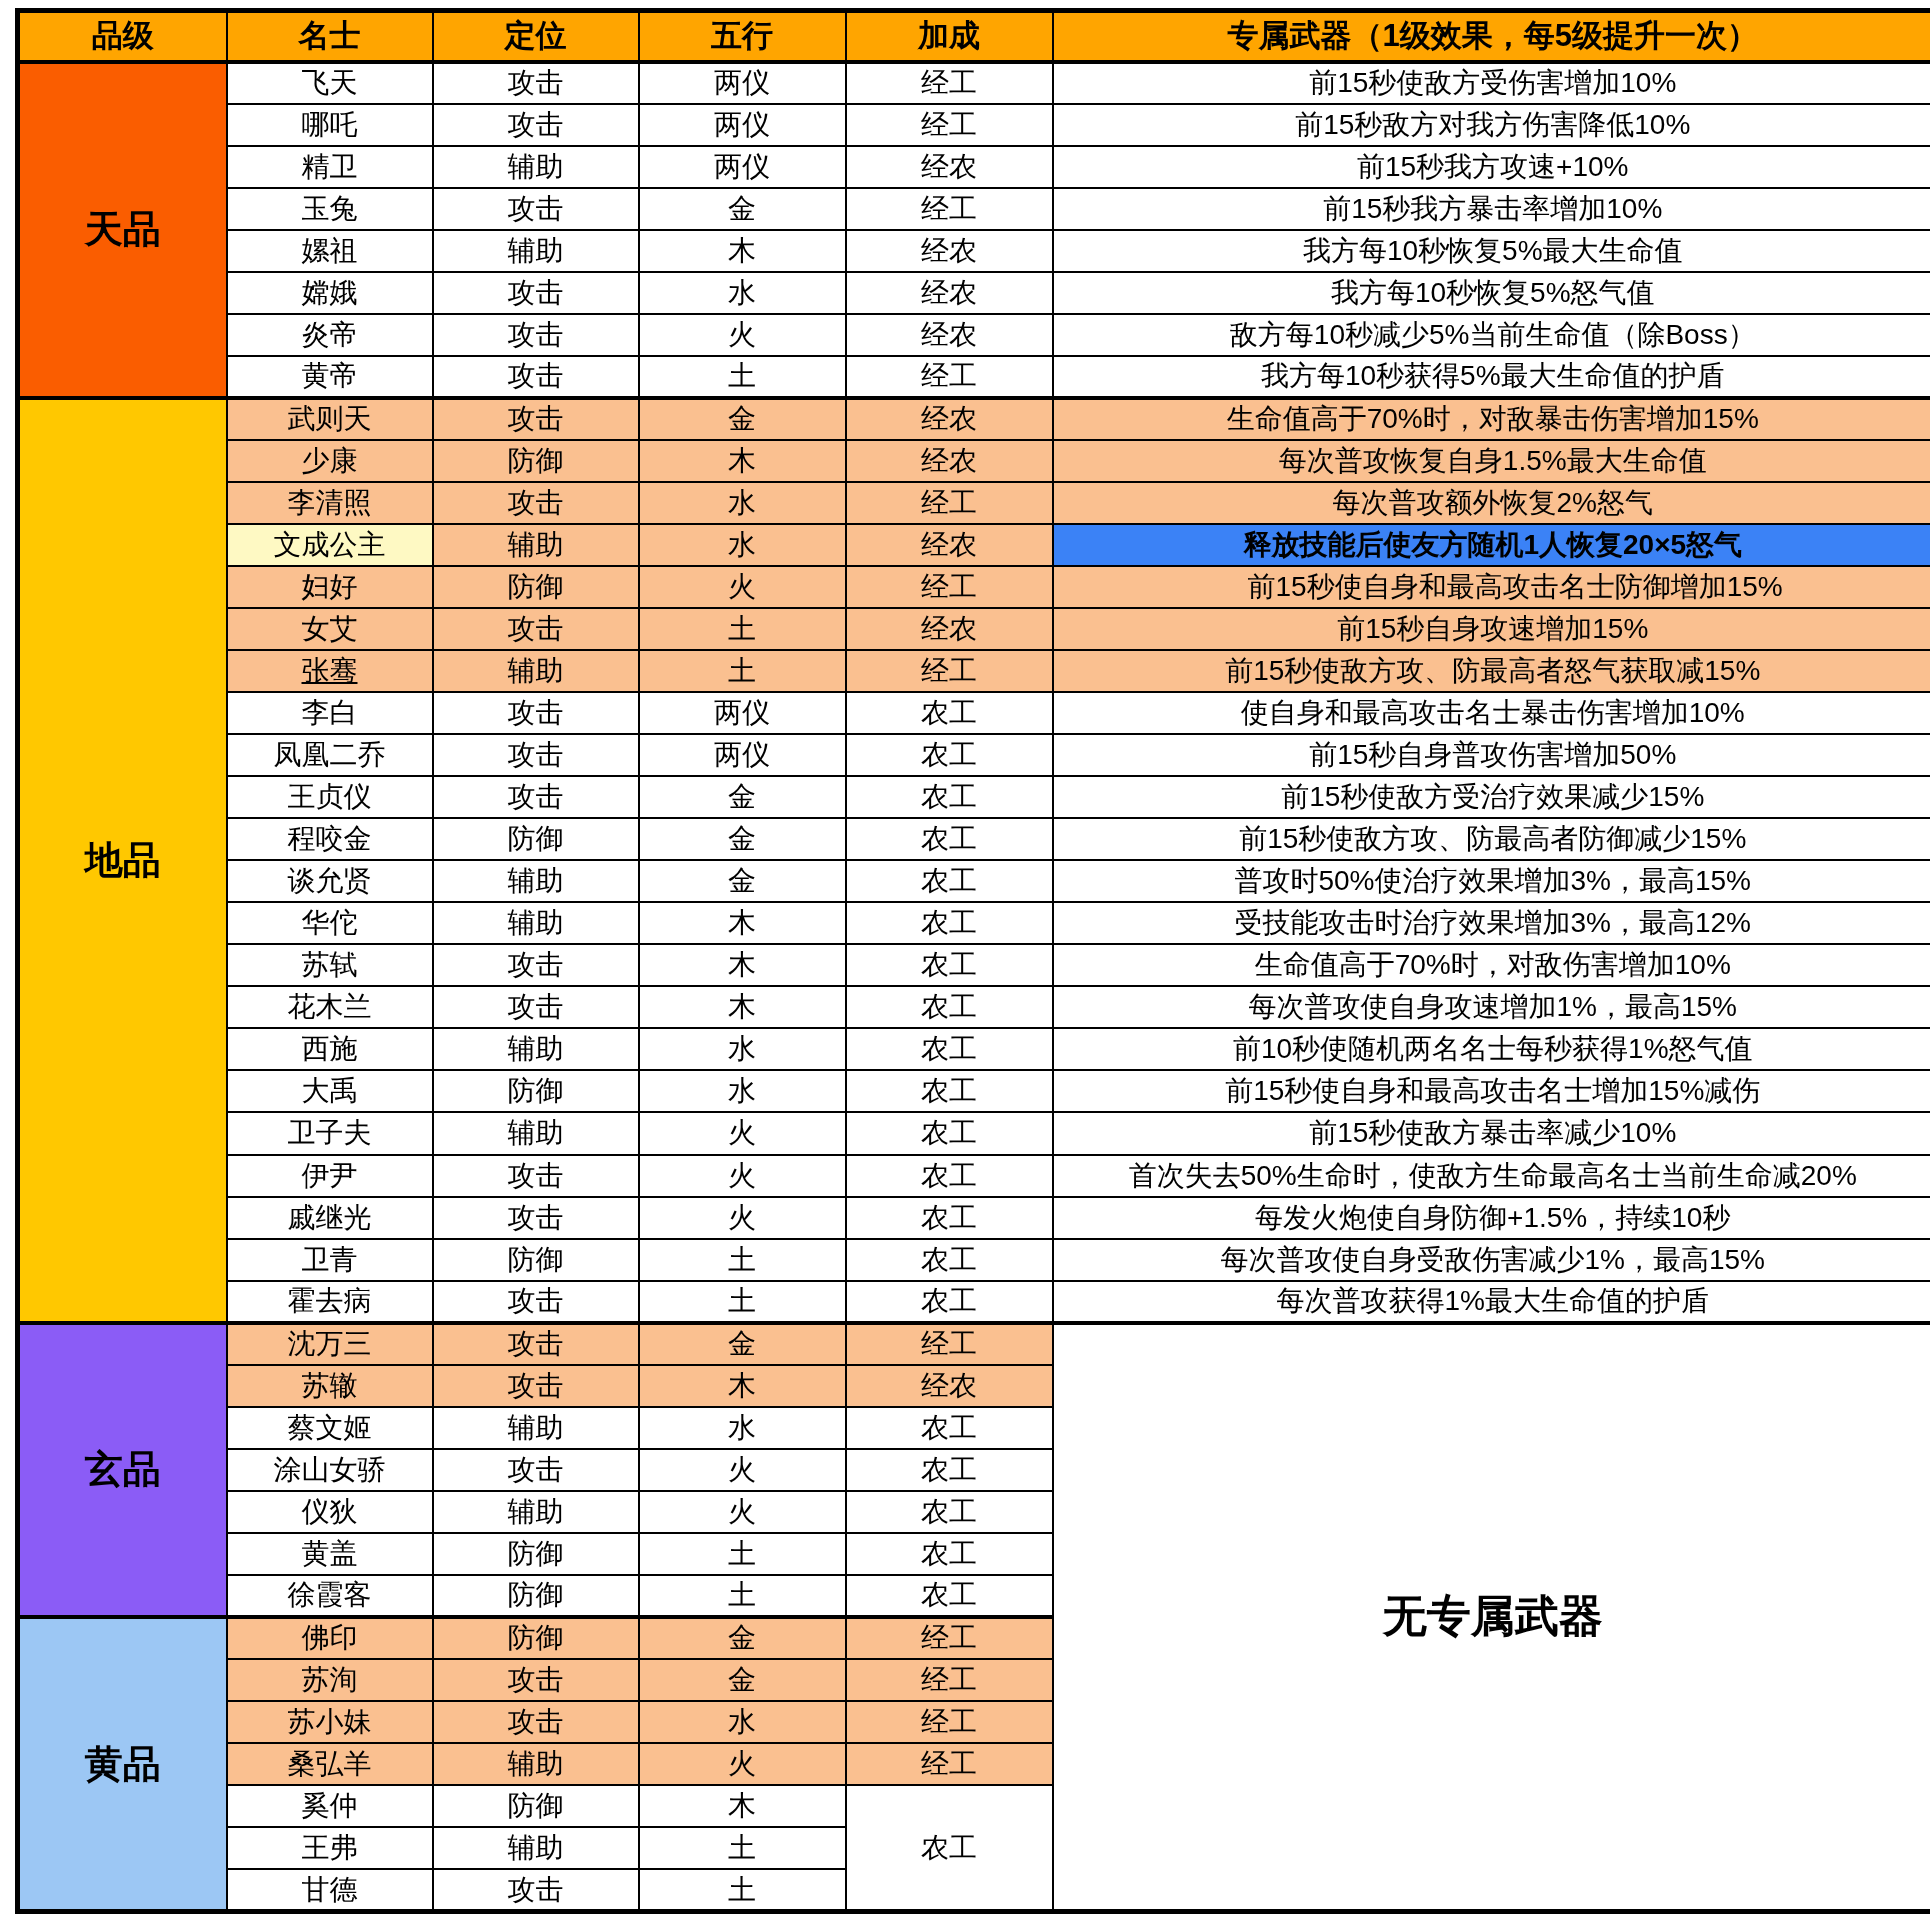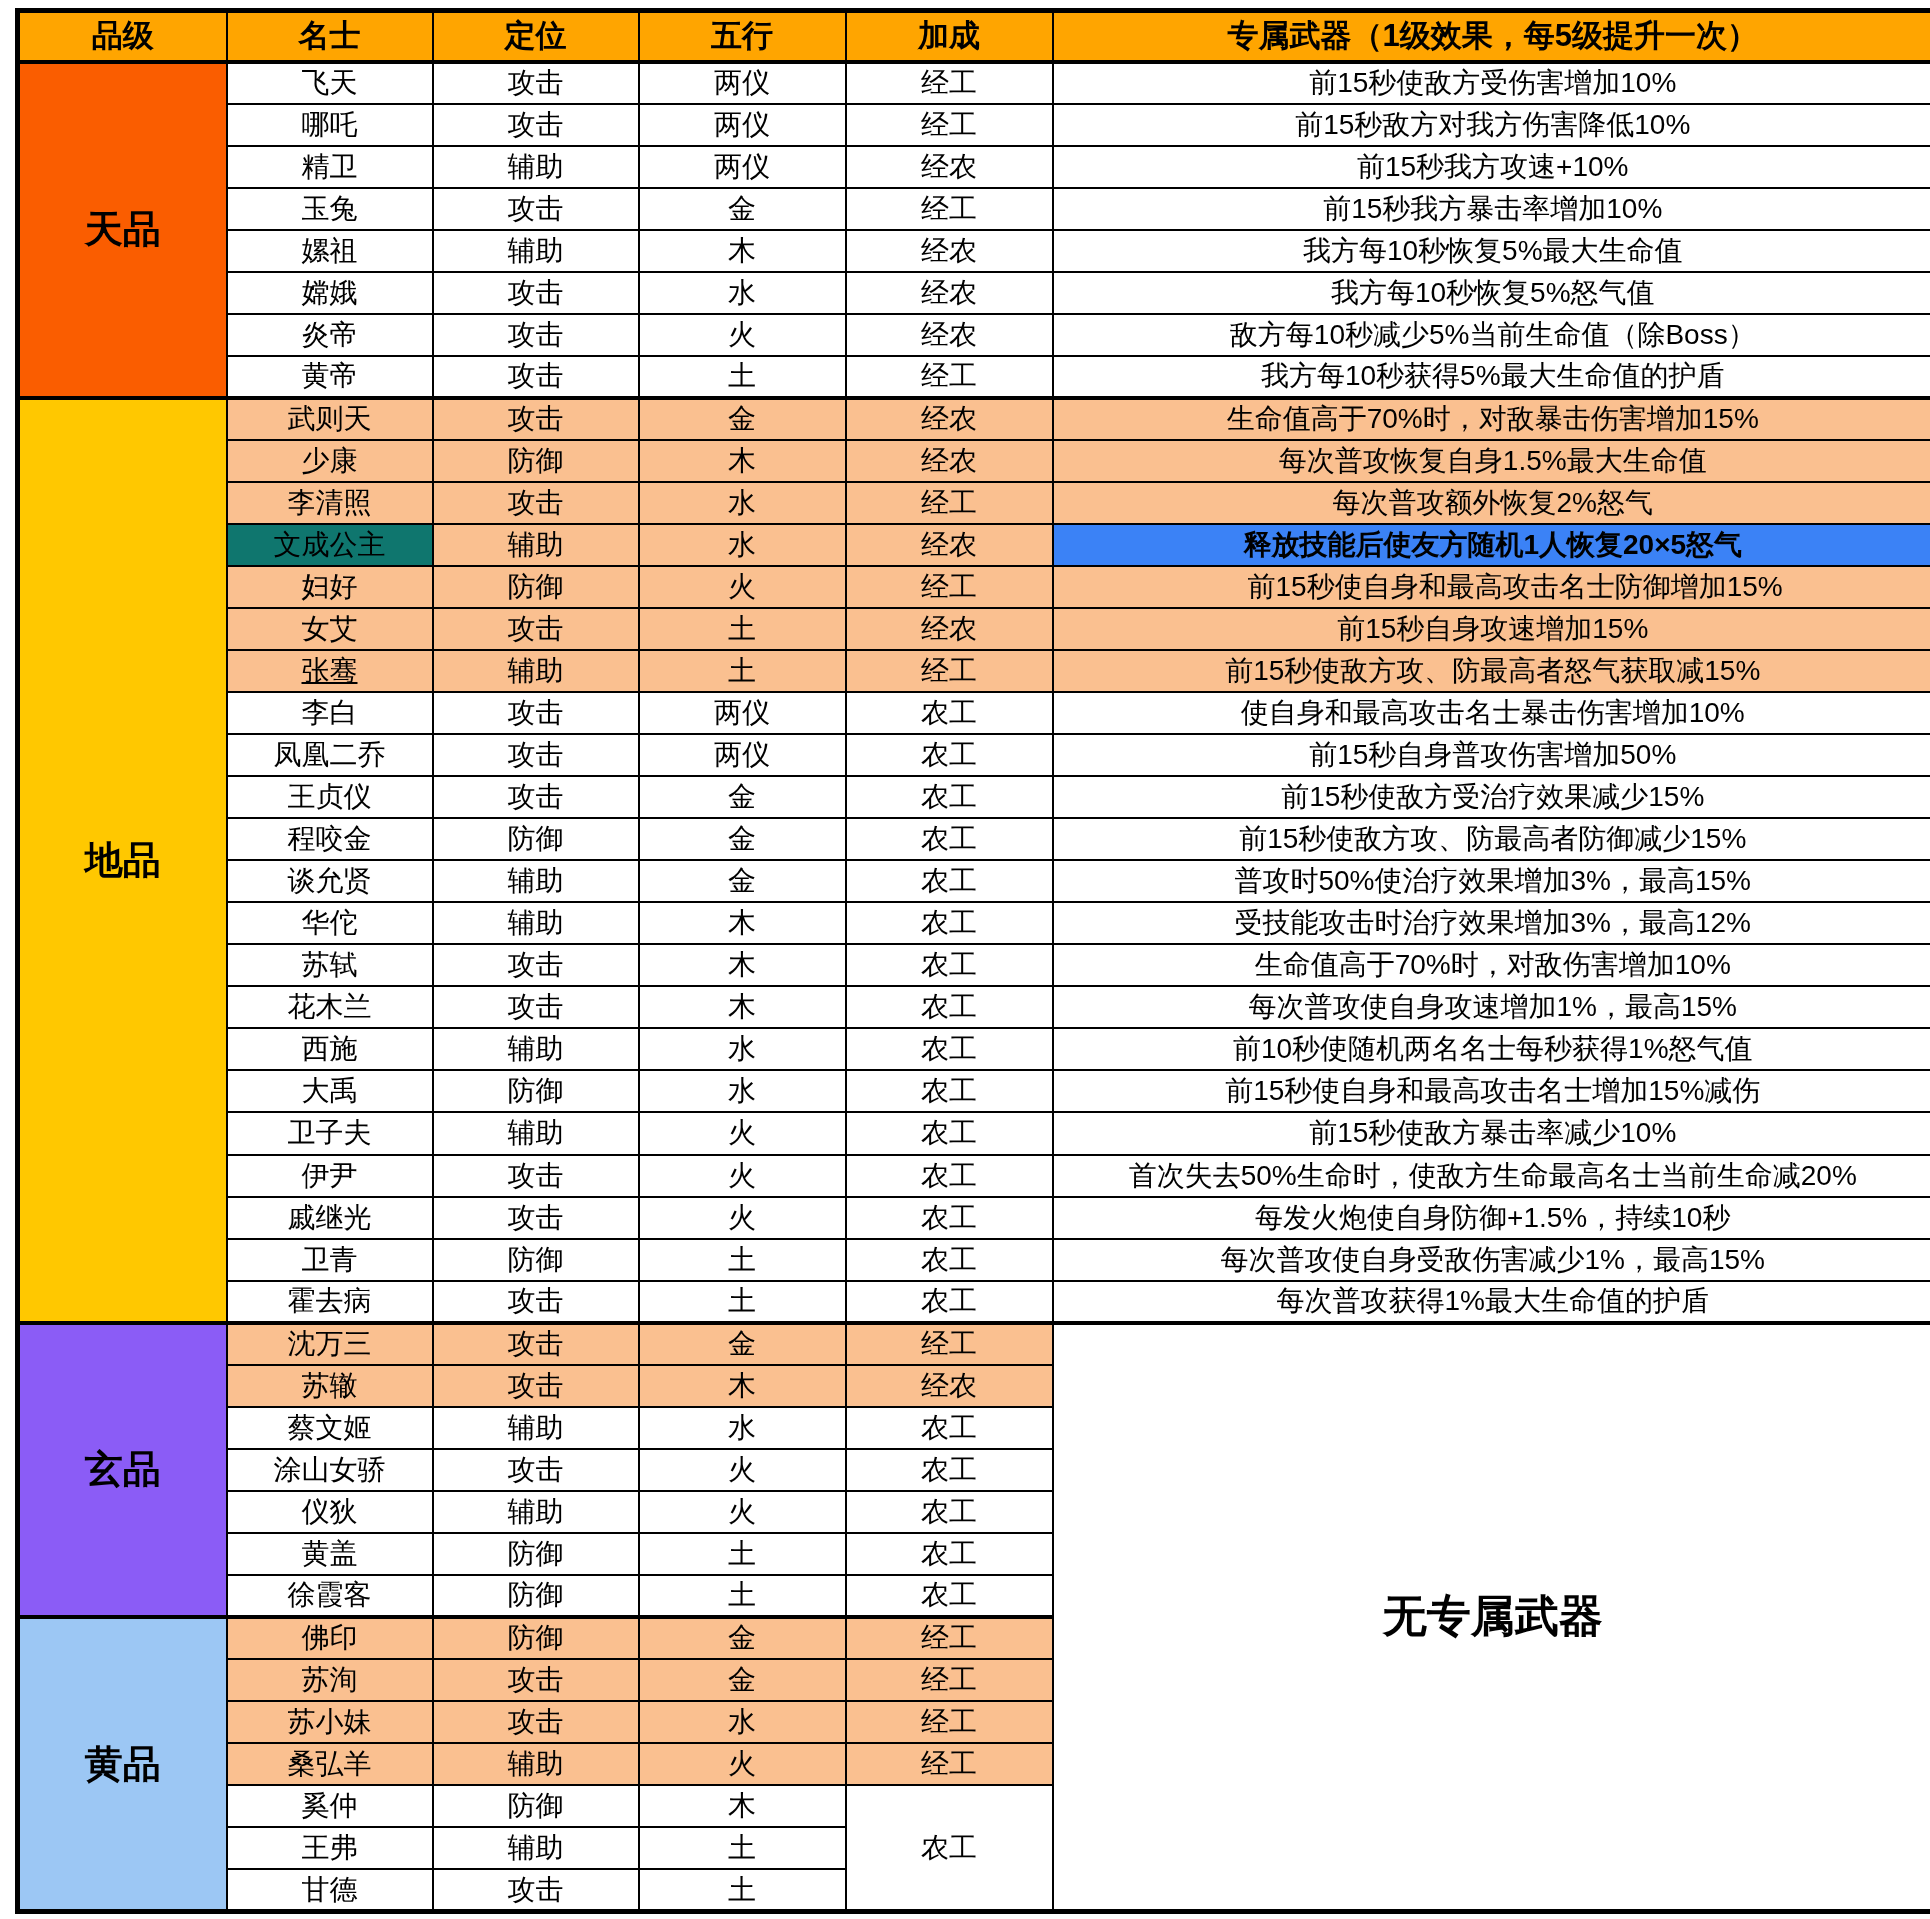--- a/index.html
+++ b/index.html
@@ -135,21 +135,21 @@
           <td style="background: rgb(250, 192, 144);">每次普攻恢复自身1.5%最大生命值</td>
         </tr>
         <tr>
           <td style="background: rgb(250, 192, 144);">李清照</td>
           <td style="background: rgb(250, 192, 144);">攻击</td>
           <td style="background: rgb(250, 192, 144);">水</td>
           <td style="background: rgb(250, 192, 144);">经工</td>
           <td style="background: rgb(250, 192, 144);">每次普攻额外恢复2%怒气</td>
         </tr>
         <tr>
-          <td style="background: #0f766e;">文成公主</td>
+          <td style="background: #fef9c3;">文成公主</td>
           <td style="background: rgb(250, 192, 144);">辅助</td>
           <td style="background: rgb(250, 192, 144);">水</td>
           <td style="background: rgb(250, 192, 144);">经农</td>
           <td style="background: #3b82f6; font-weight: bold;">释放技能后使友方随机1人恢复20×5怒气</td>
         </tr>
         <tr>
           <td style="background: rgb(250, 192, 144);">妇好</td>
           <td style="background: rgb(250, 192, 144);">防御</td>
           <td style="background: rgb(250, 192, 144);">火</td>
           <td style="background: rgb(250, 192, 144);">经工</td>

